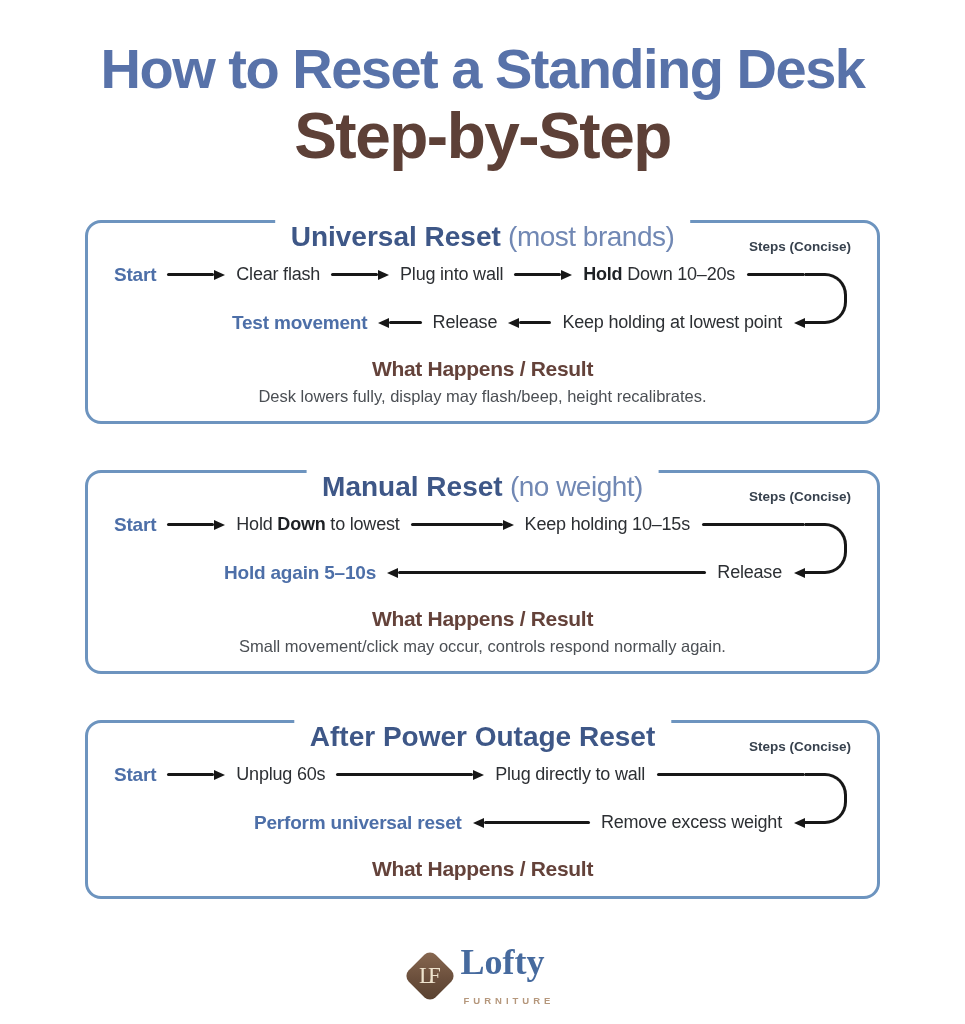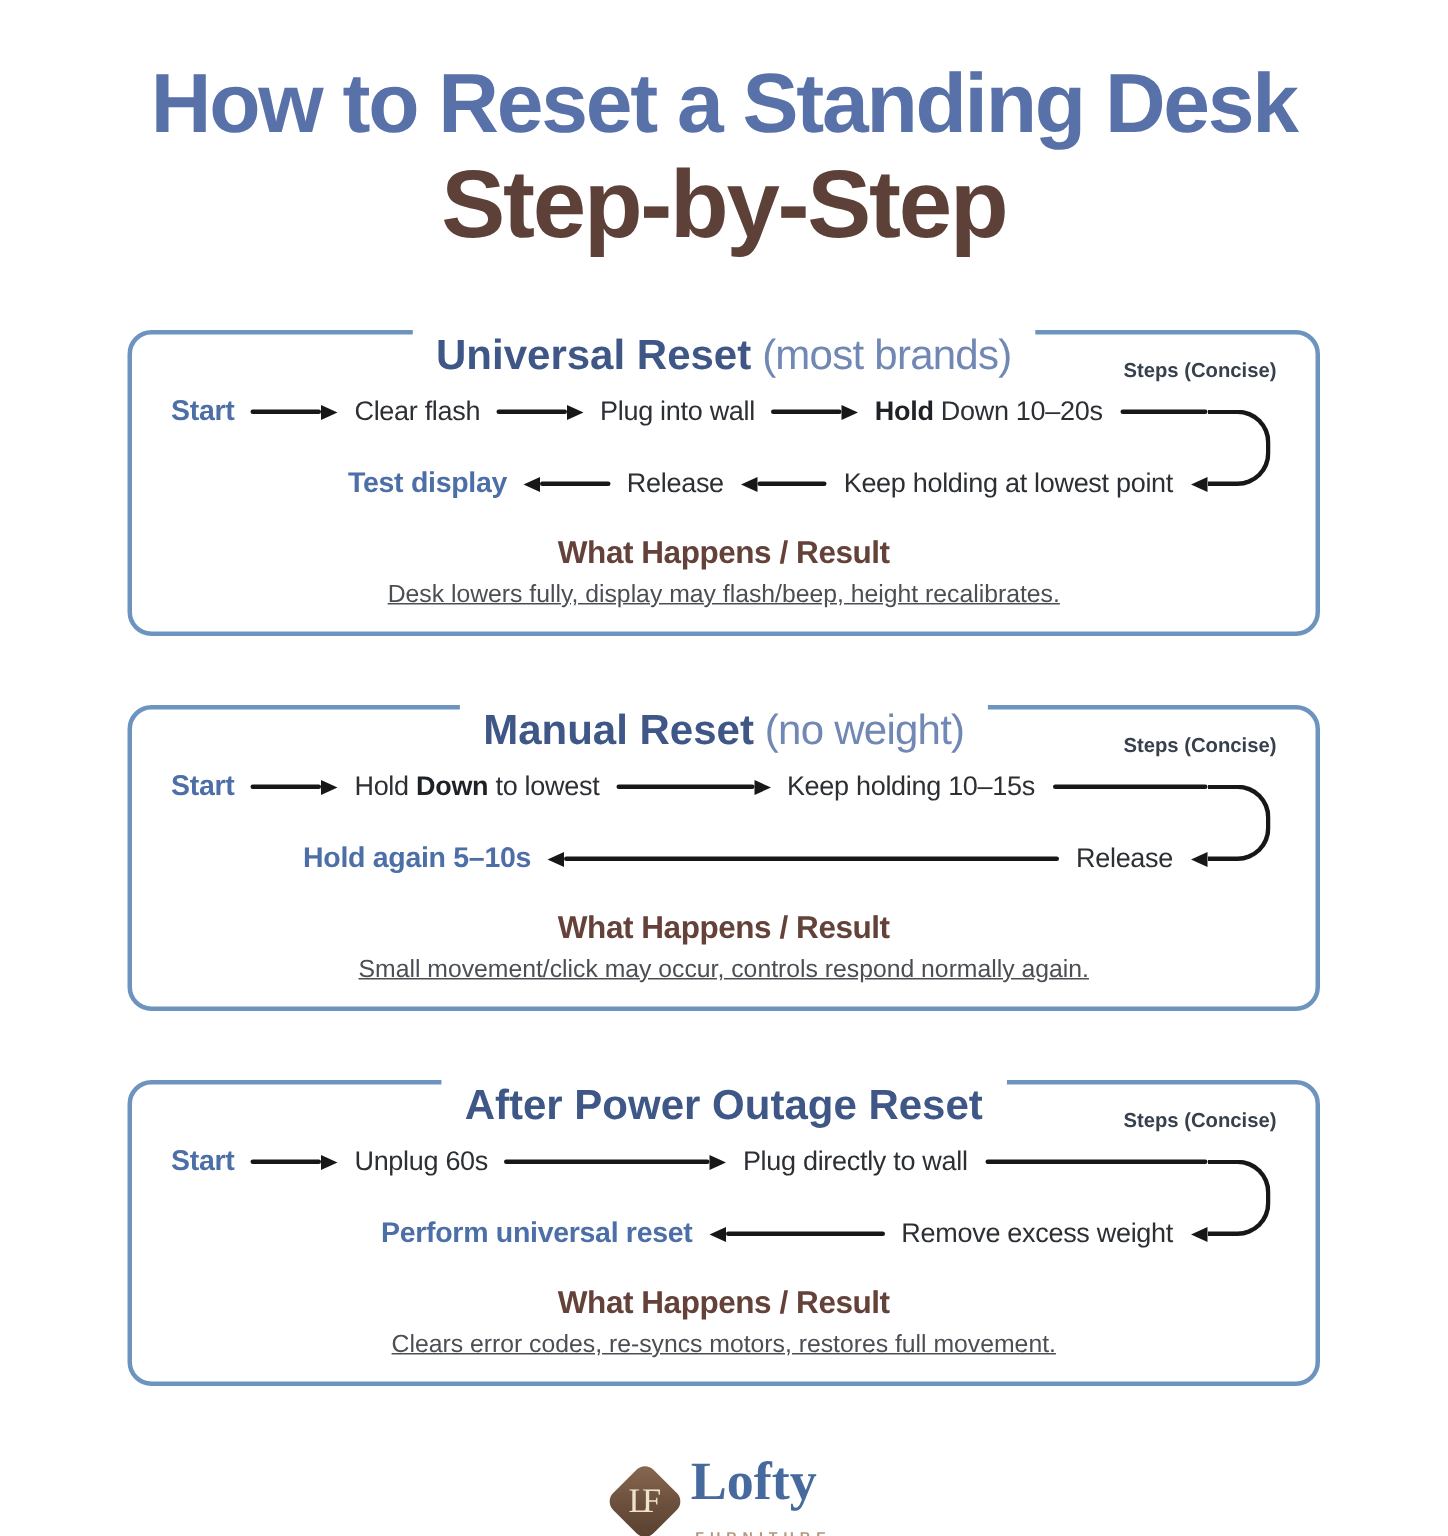--- a/index.html
+++ b/index.html
@@ -35,21 +35,21 @@
   }
   .panel-title .note { font-weight: normal; color: #7188b4; letter-spacing: -0.5px; }
 
   .steps-label { font-size: 13.5px; font-weight: bold; color: #37414d; margin: 2px 0 3px 0; text-align: right; }
 
   
   .flow { position: relative; padding-right: 46px; }
   .frow { display: flex; align-items: center; height: 36px; }
   .frow.row1 { margin-bottom: 12px; }
   .sec-0 .frow.row2 { margin-left: 118px; }
-  .sec-1 .frow.row2 { margin-left: 88px; }
+  .sec-1 .frow.row2 { margin-left: 110px; }
   .sec-2 .frow.row2 { margin-left: 140px; }
 
   .lbl { white-space: nowrap; font-size: 18px; color: #2c2f33; letter-spacing: -0.2px; }
   .lbl strong { font-weight: bold; color: #1e2125; }
   .lbl.accent { color: #4d6fa8; font-weight: bold; font-size: 19px; }
   .lbl.accent strong { color: #4d6fa8; }
 
   .arrow { flex: 1 1 0; min-width: 30px; display: flex; align-items: center; margin: 0 11px; }
   .arrow.fixed { flex: 0 0 58px; min-width: 58px; }
   .arrow .ln { flex: 1; height: 3px; background: #171717; border-radius: 3px; }
@@ -65,21 +65,21 @@
     position: absolute; top: 16.5px; right: 4px; width: 42px; height: 51px;
     border: 3px solid #171717; border-left: none;
     border-radius: 0 22px 22px 0;
   }
 
   
   .result-heading {
     margin-top: 16px; text-align: center; font-size: 21px;
     font-weight: bold; color: #64423a; letter-spacing: -0.3px;
   }
-  .result-text { margin-top: 6px; text-align: center; font-size: 16.5px; color: #4b4f54; text-decoration: underline; }
+  .result-text { margin-top: 6px; text-align: center; font-size: 16.5px; color: #4b4f54; }
 
   
   .footer { margin-top: 40px; display: flex; justify-content: center; align-items: center; gap: 12px; }
   .diamond {
     width: 38px; height: 38px; transform: rotate(45deg); border-radius: 8px;
     background: linear-gradient(135deg, #8a6a52 0%, #6b4f3c 55%, #57402f 100%);
     display: flex; align-items: center; justify-content: center; flex: 0 0 auto;
   }
   .diamond span {
     transform: rotate(-45deg); font-family: "Liberation Serif", serif;
@@ -121,21 +121,21 @@
             </span>
             <span class="lbl"><span>Plug into wall</span></span>
             <span class="arrow">
               <span class="ln"></span>
               <span class="hd-r"></span>
             </span>
             <span class="lbl"><strong>Hold</strong><span> Down 10–20s</span></span>
             <span class="tail"></span>
           </div>
           <div class="frow row2">
-            <span class="lbl accent"><strong>Test display</strong></span>
+            <span class="lbl accent"><strong>Test movement</strong></span>
             <span class="arrow">
               <span class="hd-l"></span>
               <span class="ln"></span>
             </span>
             <span class="lbl"><span>Release</span></span>
             <span class="arrow">
               <span class="hd-l"></span>
               <span class="ln"></span>
             </span>
             <span class="lbl"><span>Keep holding at lowest point</span></span>
@@ -201,21 +201,20 @@
             <span class="arrow">
               <span class="hd-l"></span>
               <span class="ln"></span>
             </span>
             <span class="lbl"><span>Remove excess weight</span></span>
             <span class="hd-l endhead"></span>
           </div>
           <div class="wrap-connector"></div>
         </div>
         <div class="result-heading">What Happens / Result</div>
-        <div class="result-text">Clears error codes, re-syncs motors, restores full movement.</div>
       </section>
     </div>
 
   <div class="footer">
     <div class="diamond">
       <span>LF</span>
     </div>
     <div class="brand-block">
       <div class="brand">Lofty</div>
       <div class="brand-sub">FURNITURE</div>

